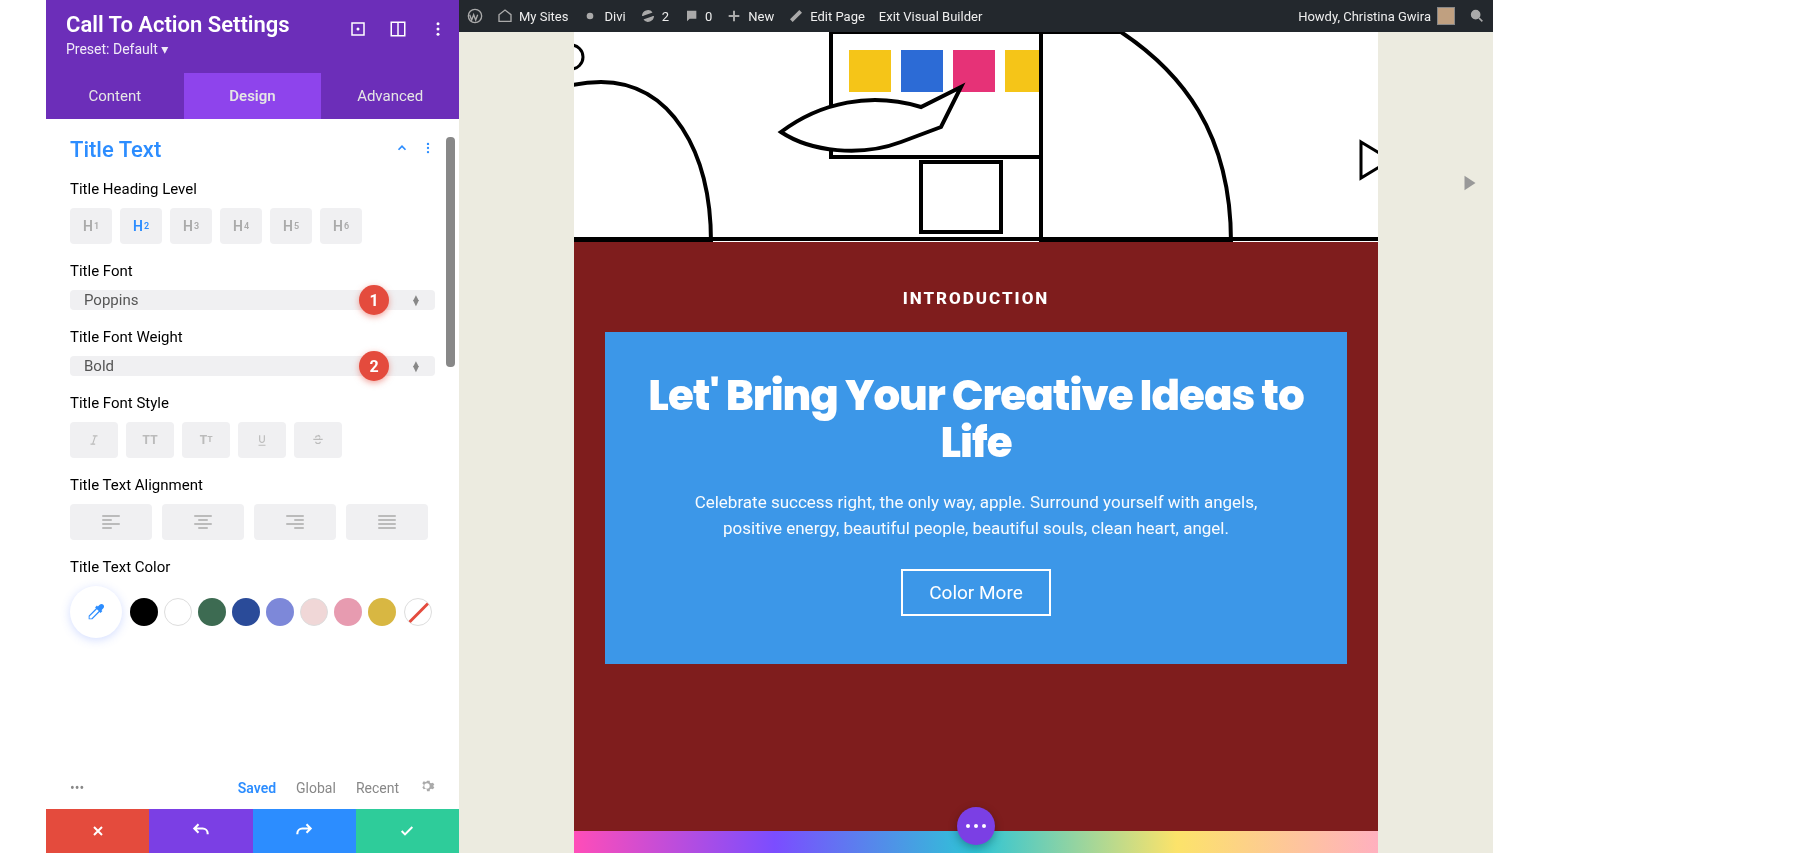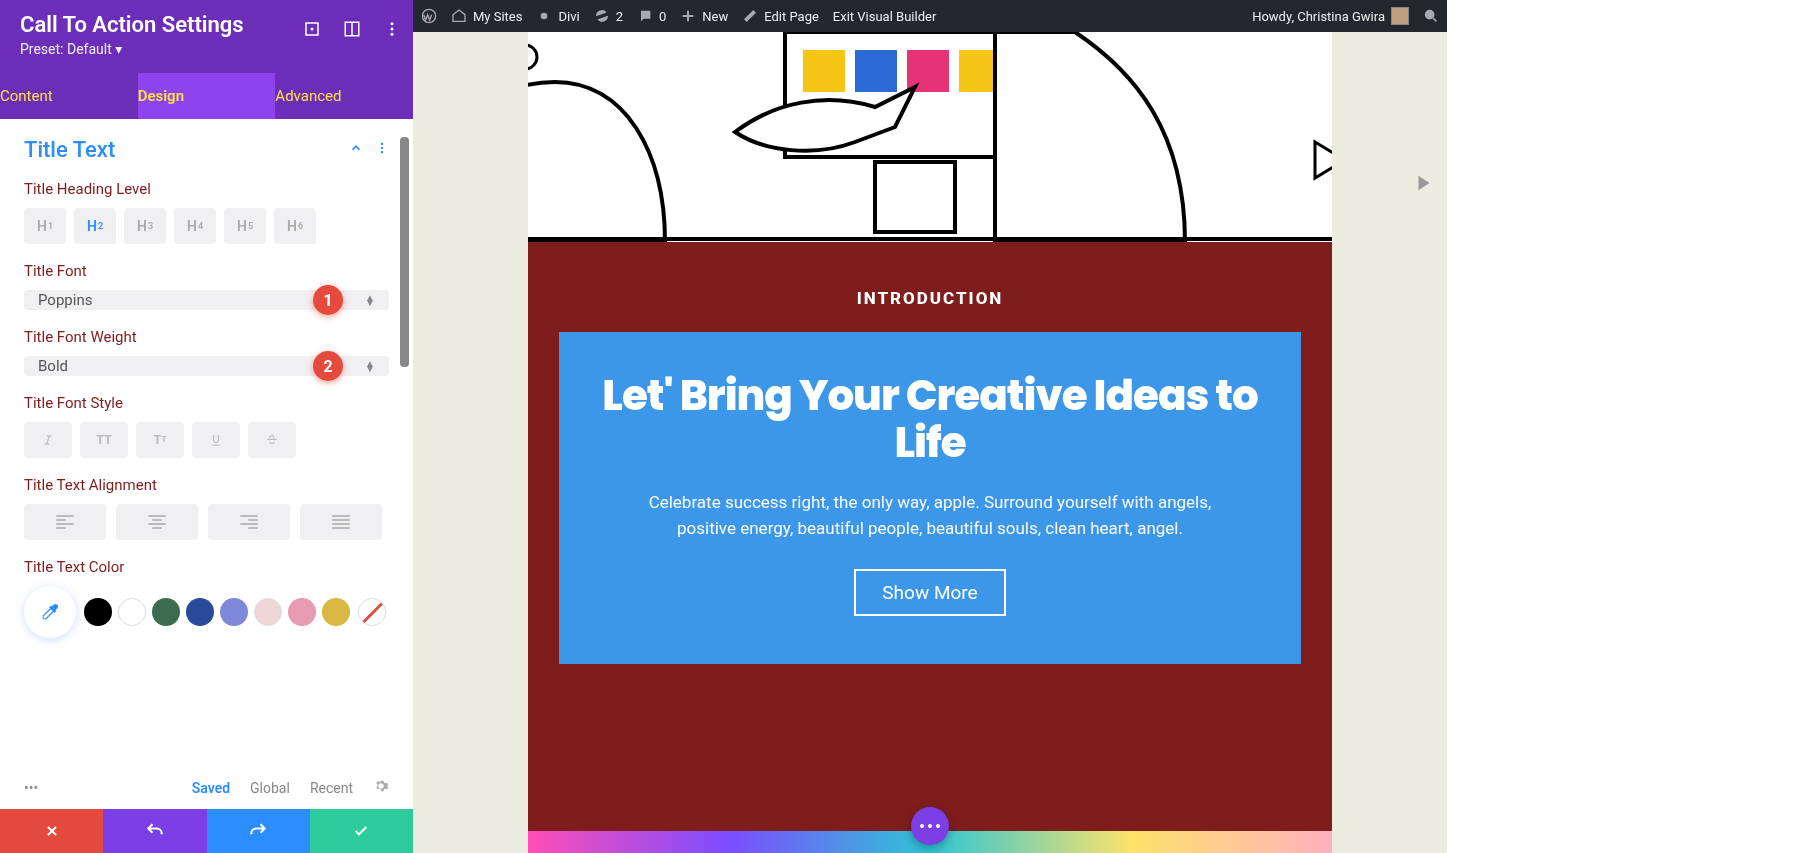--- a/index.html
+++ b/index.html
@@ -1,37 +1,37 @@
 <!DOCTYPE html>
 <html><head>
 <meta charset="utf-8">
 <style>
   * { box-sizing: border-box; margin: 0; padding: 0; }
   body { font-family: -apple-system, BlinkMacSystemFont, "Segoe UI", Roboto, sans-serif; overflow: hidden; }
-  .root { display: flex; width: 1447px; height: 853px; position: relative; }
+  .root { display: flex; width: 1447px; height: 853px; position: relative; margin-left: 46px; }
 
   
   .settings { width: 413px; height: 100%; display: flex; flex-direction: column; background: #fff; }
   .settings-header { background: #6c2eb9; color: #fff; padding: 12px 20px 8px; position: relative; }
   .settings-title { font-size: 22px; font-weight: 600; }
   .settings-preset { font-size: 14px; opacity: 0.9; margin-top: 4px; }
   .header-icons { position: absolute; right: 12px; top: 20px; display: flex; gap: 22px; }
   .header-icons svg { width: 18px; height: 18px; fill: #fff; }
   .tabs { display: flex; }
-  .tab { flex: 1; text-align: left; padding: 14px 0; color: #fde047; background: #6c2eb9; font-size: 15px; cursor: pointer; }
+  .tab { flex: 1; text-align: center; padding: 14px 0; color: #e5e5e5; background: #6c2eb9; font-size: 15px; cursor: pointer; }
   .tab.active { background: #8e44ec; font-weight: 600; }
 
   .settings-body { flex: 1; overflow-y: auto; padding: 18px 24px 8px; position: relative; }
   .scroll-indicator { position: absolute; right: 4px; top: 18px; width: 9px; height: 230px; background: #888; border-radius: 4px; }
   .section-title-row { display: flex; justify-content: space-between; align-items: center; margin-bottom: 18px; }
   .section-title { color: #2c8dff; font-size: 22px; font-weight: 500; }
   .section-icons { display: flex; gap: 12px; align-items: center; }
   .section-icons svg { width: 14px; height: 14px; fill: #2c8dff; }
 
-  .field-label { font-size: 15px; color: #7f1d1d; margin-bottom: 10px; margin-top: 18px; }
+  .field-label { font-size: 15px; color: #000000; margin-bottom: 10px; margin-top: 18px; }
   .field-label:first-of-type { margin-top: 0; }
 
   .heading-buttons { display: flex; gap: 8px; }
   .hbtn { width: 42px; height: 36px; background: #f0f0f2; border-radius: 4px; display: flex; align-items: center; justify-content: center; font-size: 14px; color: #aaa; font-weight: 600; cursor: pointer; }
   .hbtn .sub { font-size: 9px; margin-left: 1px; }
   .hbtn.active { color: #2c8dff; }
 
   .select { background: #f0f0f2; border-radius: 4px; padding: 1px 14px; font-size: 15px; color: #555; display: flex; justify-content: space-between; align-items: center; cursor: pointer; }
   .select .arrows { font-size: 10px; line-height: 5px; color: #888; }
   .select-wrap { position: relative; }
@@ -361,21 +361,21 @@
 
             <path d="M960 110 L990 128 L960 146 Z" fill="#fff" stroke="#000" stroke-width="3"></path>
             <line x1="0" y1="207" x2="1150" y2="207" stroke="#000" stroke-width="4"></line>
           </svg>
         </div>
 
         <div class="cta-box">
           <div class="cta-label">INTRODUCTION</div>
           <div class="cta-title">Let' Bring Your Creative Ideas to Life</div>
           <div class="cta-desc">Celebrate success right, the only way, apple. Surround yourself with angels, positive energy, beautiful people, beautiful souls, clean heart, angel.</div>
-          <div class="cta-button">Show More</div>
+          <div class="cta-button">Color More</div>
         </div>
 
         <div class="gradient-strip"></div>
         <div class="add-fab">
             <span></span>
             <span></span>
             <span></span>
           </div>
       </div>
       <div class="viewport-handle"><svg viewBox="0 0 24 24">

